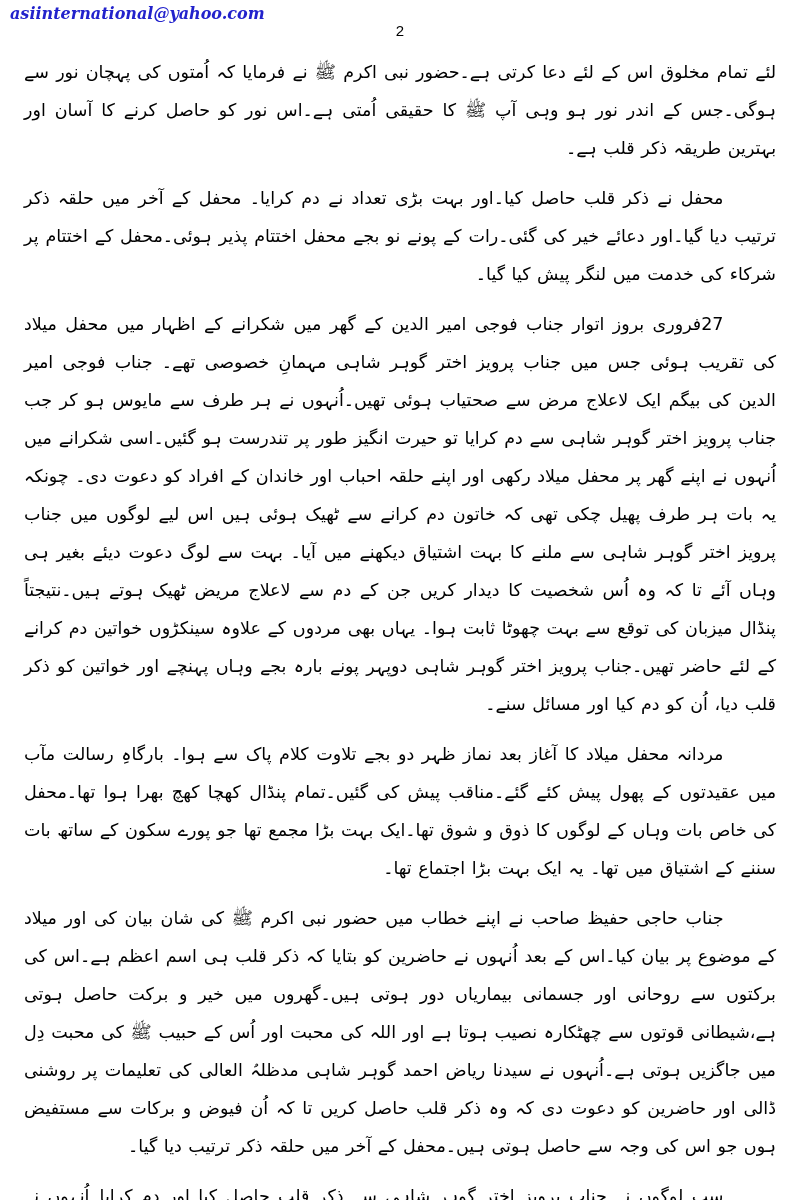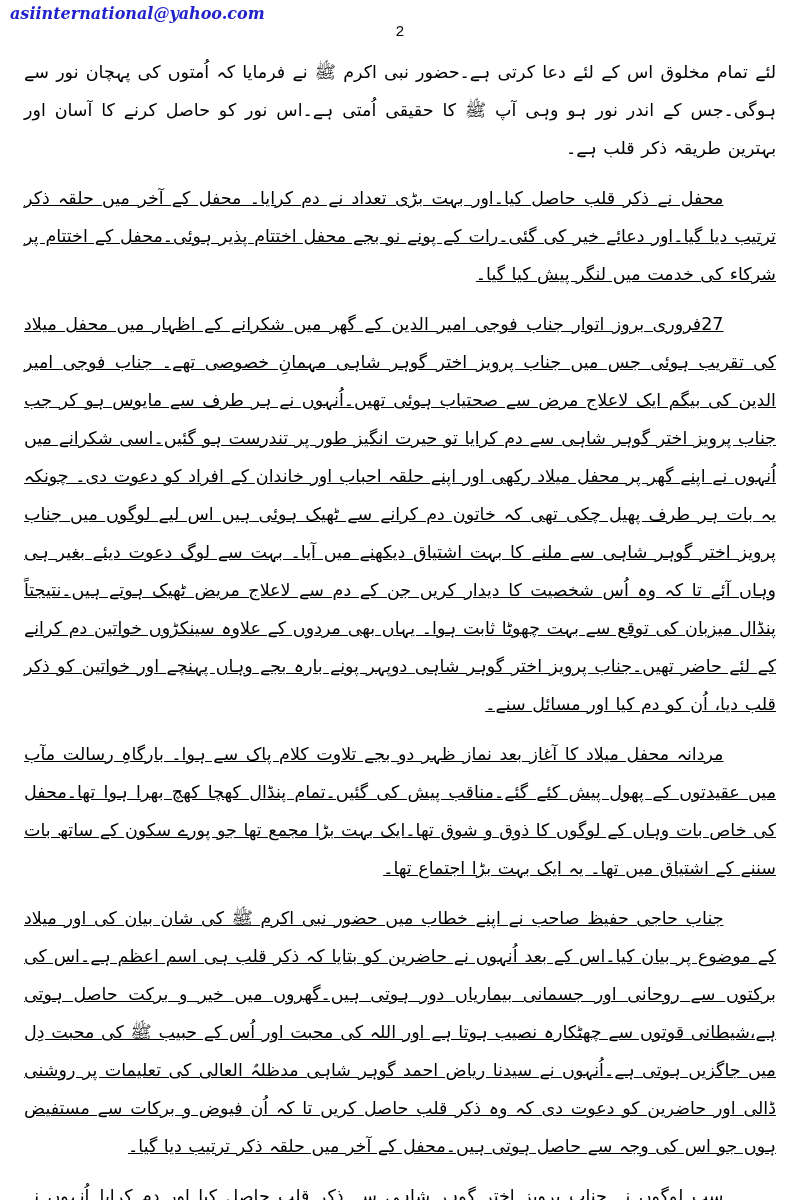--- a/index.html
+++ b/index.html
@@ -36,21 +36,21 @@
     padding: 2px 12px 0 12px;
     flex: 1 1 auto;
   }
   .para {
     margin: 12px;
     font-size: 17.5px;
     line-height: 38px;
     text-align: justify;
     word-spacing: 1px;
   }
-  .para.indent { text-indent: 3em; text-decoration: underline; }
+  .para.indent { text-indent: 3em; }
   .para .bold { font-weight: bold; }
   .para .underline { text-decoration: underline; }
 </style>
 </head>
 <body>
 
 <div class="page">
 
   <div class="header">
     <a class="header-email" style="color: rgb(34, 34, 204);">asiinternational@yahoo.com</a>

